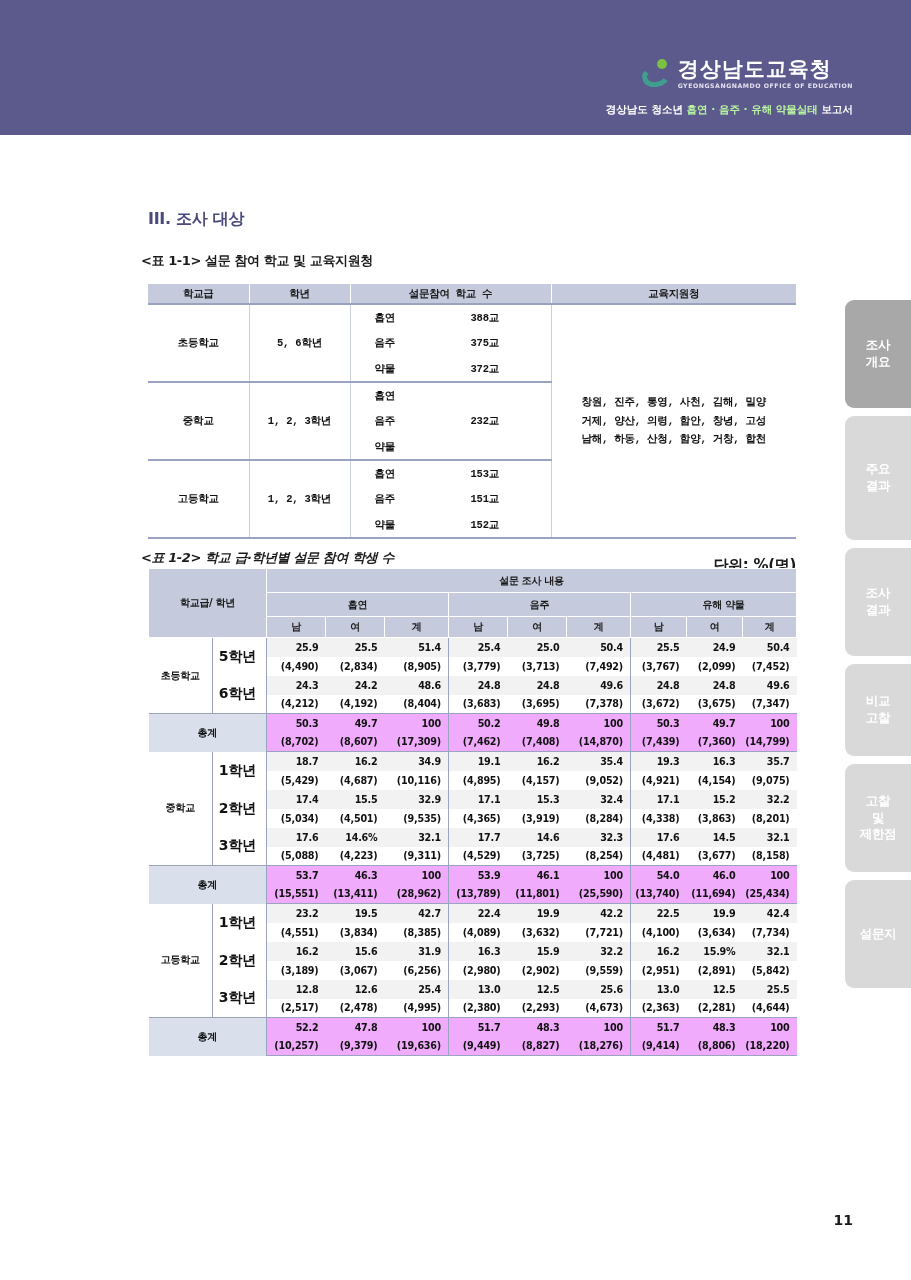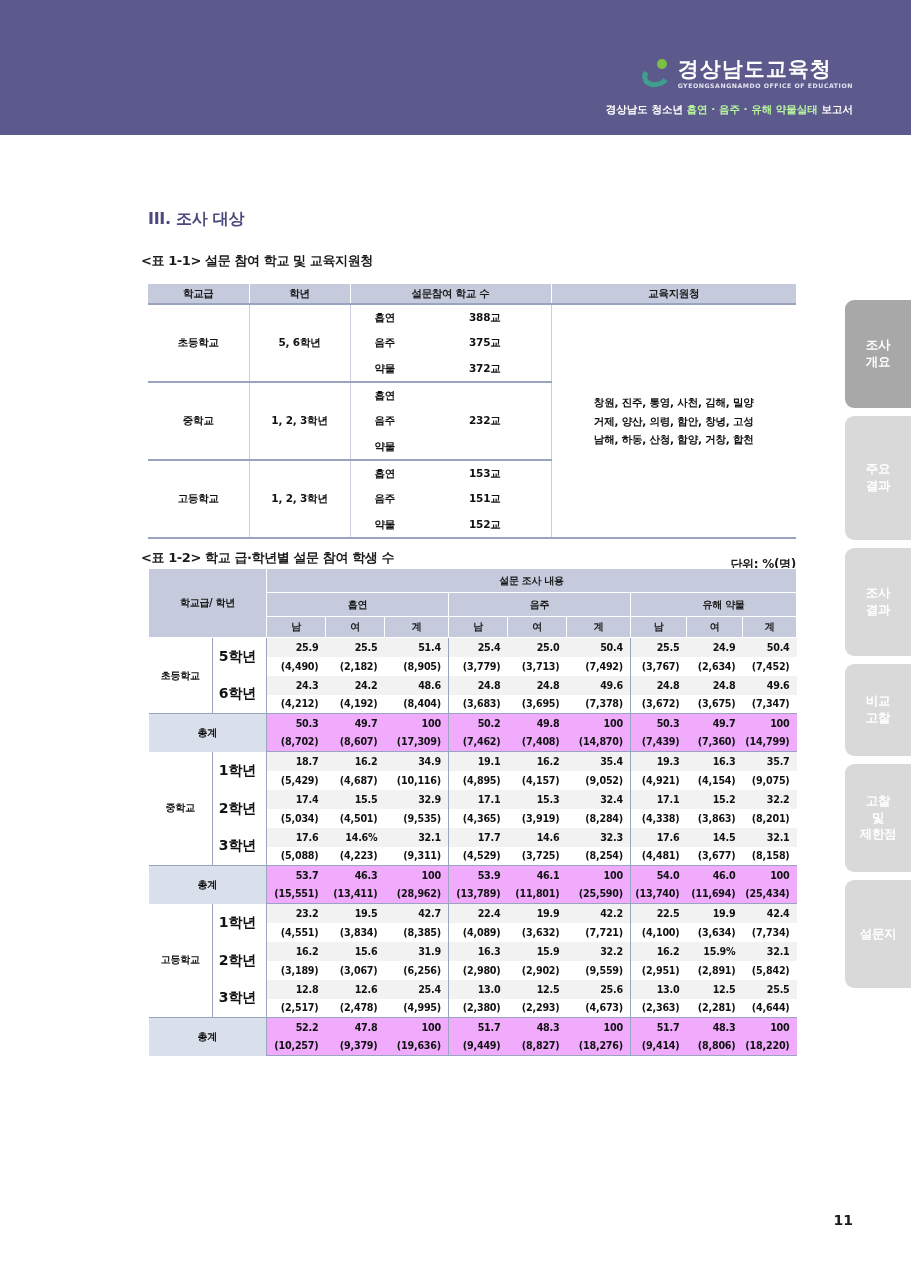--- a/index.html
+++ b/index.html
@@ -60,31 +60,31 @@
 
   .section-title {
     position: absolute; left: 148px; top: 209px;
     font-size: 16px; font-weight: 700; color: #4b4a7d; letter-spacing: -0.3px;
   }
   .table-caption {
     position: absolute; font-size: 13px; font-weight: 700; color: #1a1a1a;
     letter-spacing: -0.4px;
   }
   #caption-1 { left: 141px; top: 252px; }
-  #caption-2 { left: 141px; top: 549px; }
+  #caption-2 { left: 141px; top: 549px; font-style: italic; }
   .unit-note {
     position: absolute; right: 115px; top: 556px;
-    font-size: 12px; font-weight: 700; color: #1a1a1a; letter-spacing: -0.3px;
+    font-size: 15px; font-weight: 700; color: #1a1a1a; letter-spacing: -0.3px;
   }
 
   
   table { border-collapse: collapse; table-layout: fixed; }
   .t1 {
     position: absolute; left: 148px; top: 284px; width: 648px;
-    font-size: 10.5px; color: #111;
+    font-size: 10.5px; color: #111; font-family: Liberation Mono, monospace;
   }
   .t1 th {
     background: #c5cbdd; color: #1a1a1a; font-weight: 700;
     font-size: 10.5px; height: 20px; text-align: center;
     border-left: 1px solid #ffffff;
     letter-spacing: -0.3px;
   }
   .t1 th:first-child { border-left: none; }
   .t1 td {
     text-align: center; height: 26px; font-weight: 700;
@@ -308,27 +308,27 @@
         <td class="shade">51.4</td>
         <td class="shade gdiv">25.4</td>
         <td class="shade">25.0</td>
         <td class="shade">50.4</td>
         <td class="shade gdiv">25.5</td>
         <td class="shade">24.9</td>
         <td class="shade">50.4</td>
       </tr>
       <tr>
         <td>(4,490)</td>
-        <td>(2,182)</td>
+        <td>(2,834)</td>
         <td>(8,905)</td>
         <td class="gdiv">(3,779)</td>
         <td>(3,713)</td>
         <td>(7,492)</td>
         <td class="gdiv">(3,767)</td>
-        <td>(2,634)</td>
+        <td>(2,099)</td>
         <td>(7,452)</td>
       </tr>
       <tr>
         <td rowspan="2" class="lbl-grade lblcol">6학년</td>
         <td class="shade">24.3</td>
         <td class="shade">24.2</td>
         <td class="shade">48.6</td>
         <td class="shade gdiv">24.8</td>
         <td class="shade">24.8</td>
         <td class="shade">49.6</td>

